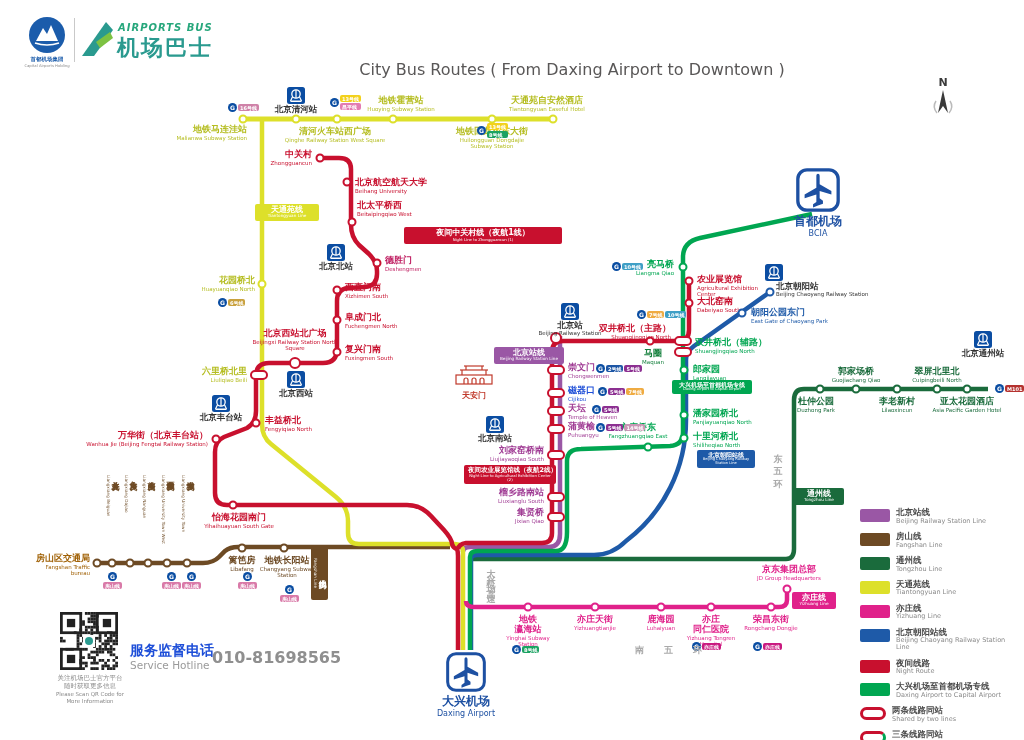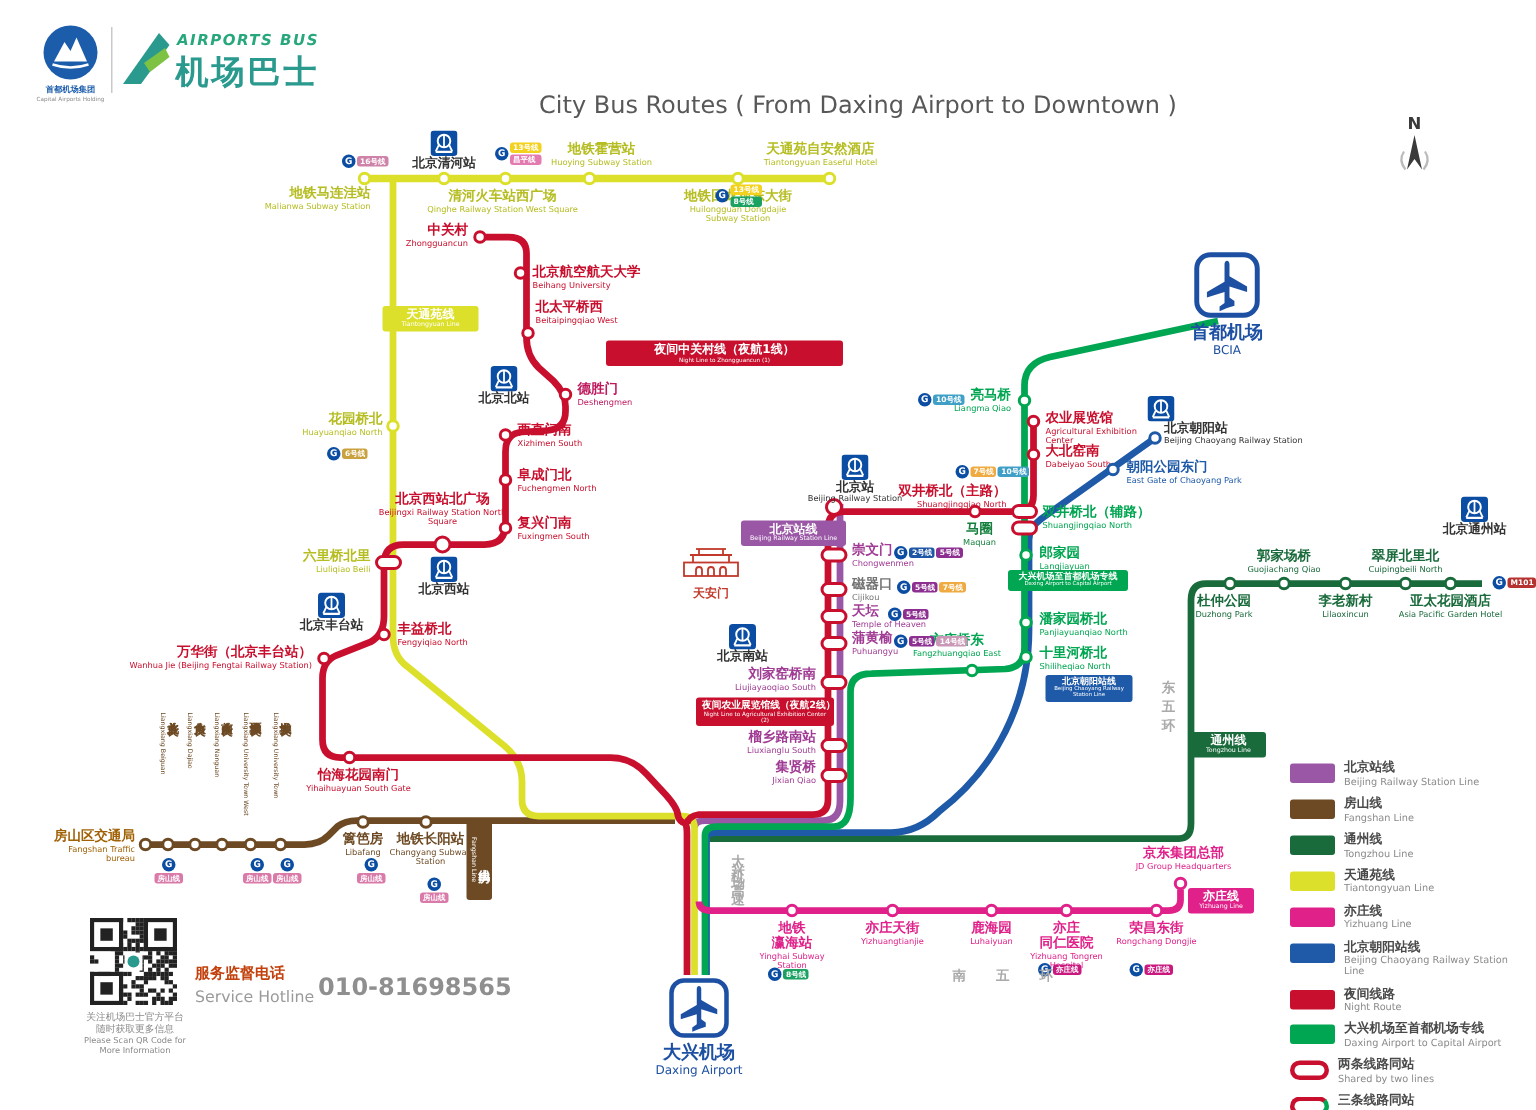--- a/index.html
+++ b/index.html
@@ -61,21 +61,21 @@
   .lg-sw{width:30px;height:13px;border-radius:2px;margin-right:6px;flex:0 0 auto;margin-top:1px;}
   .lg-sw.oval2{width:26px;height:13px;border-radius:7px;background:#fff;border:3px solid #c8102e;box-sizing:border-box;}
   .lg-sw.oval3{width:26px;height:13px;border-radius:7px;box-sizing:border-box;border:3px solid #c8102e;border-right-color:#00a651;border-top-color:#c8102e;border-bottom-color:#00a651;background:#fff;}
   .lg-zh{font-size:8.5px;font-weight:bold;color:#4a4a4a;line-height:1.15;}
   .lg-en{font-size:6.5px;color:#8a8a8a;line-height:1.1;}
   
   .qr{position:absolute;left:60px;top:612px;width:58px;height:58px;background:#fff;}
   .qr-cap{position:absolute;left:38px;top:674px;width:104px;text-align:center;color:#8a8a8a;line-height:1.3;}
   .qr-cap .c1{font-size:6.5px;display:block;}
   .qr-cap .c2{font-size:5.5px;display:block;}
-  .hot-zh{position:absolute;left:130px;top:642px;font-size:10px;color:#c2410c;font-weight:bold;}
+  .hot-zh{position:absolute;left:130px;top:642px;font-size:14px;color:#1d4ed8;font-weight:bold;}
   .hot-en{position:absolute;left:130px;top:659px;font-size:10.5px;color:#9a9a9a;}
   .hot-phone{position:absolute;left:212px;top:648px;font-size:16px;color:#8f8f8f;font-weight:bold;}
 </style>
 </head>
 <body>
 
 <div class="page">
 
   <div class="hdr">
     <svg class="logo-roundel" viewBox="0 0 38 38">
@@ -223,21 +223,21 @@
         <div class="slabel" style="color: rgb(200, 16, 46); left: 239px; top: 513px; transform: translateX(-50%); text-align: center;">
           <span class="zh">怡海花园南门</span>
           <span class="en">Yihaihuayuan South Gate</span>
         </div>
         <div class="mk mk-o" style="left: 556px; top: 370px;"></div>
         <div class="slabel" style="color: rgb(160, 60, 148); left: 568px; top: 363px;">
           <span class="zh">崇文门</span>
           <span class="en">Chongwenmen</span>
         </div>
         <div class="mk mk-o" style="left: 556px; top: 393px;"></div>
-        <div class="slabel" style="color: #737373; left: 568px; top: 386px;">
+        <div class="slabel" style="color: #1d4ed8; left: 568px; top: 386px;">
           <span class="zh">磁器口</span>
           <span class="en">Cijikou</span>
         </div>
         <div class="mk mk-o" style="left: 556px; top: 411px;"></div>
         <div class="slabel" style="color: rgb(160, 60, 148); left: 568px; top: 404px;">
           <span class="zh">天坛</span>
           <span class="en">Temple of Heaven</span>
         </div>
         <div class="mk mk-o" style="left: 556px; top: 429px;"></div>
         <div class="slabel" style="color: rgb(160, 60, 148); left: 568px; top: 422px;">

